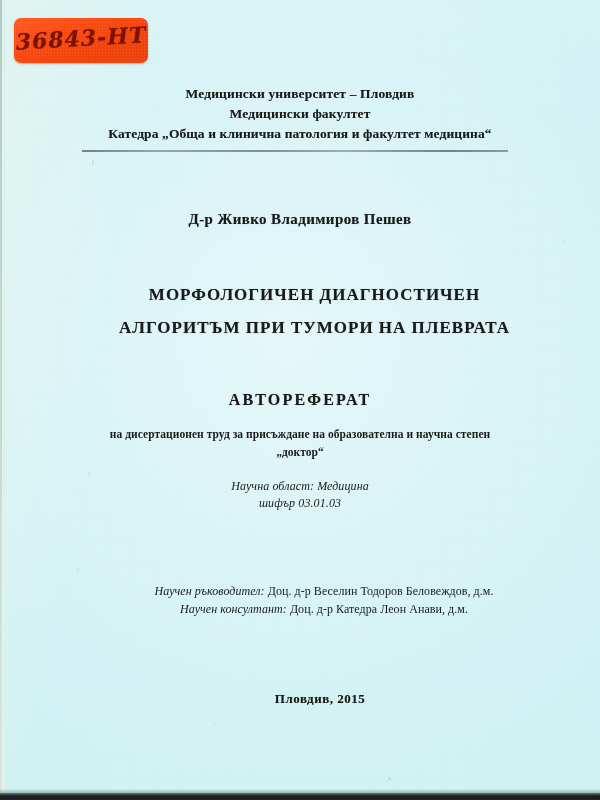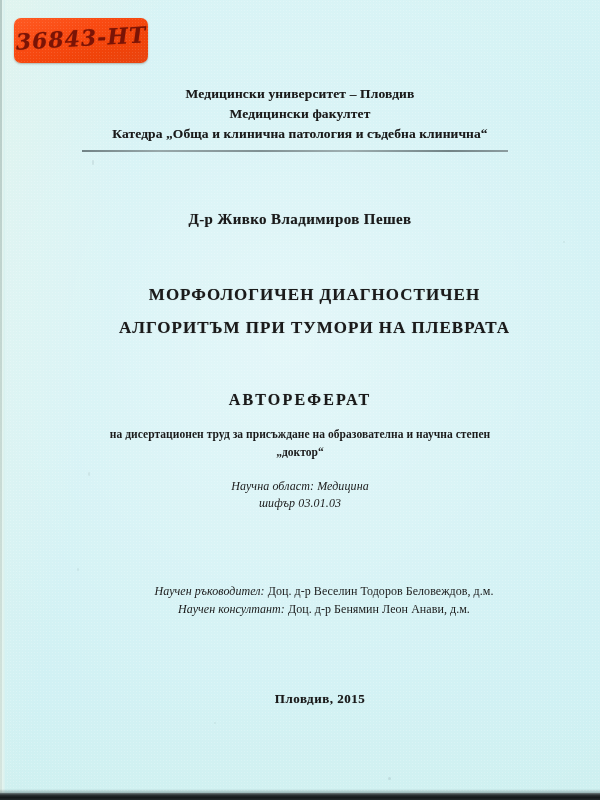--- a/index.html
+++ b/index.html
@@ -204,21 +204,21 @@
   <div class="edge-left-line"></div>
 
   <div class="sticker">
     <div class="sticker-noise"></div>
     <div class="sticker-number">36843-НТ</div>
   </div>
 
   <div class="block" style="top:84px;">
     <div class="inst-line">Медицински университет – Пловдив</div>
     <div class="inst-line sub">Медицински факултет</div>
-    <div class="inst-line dept">Катедра „Обща и клинична патология и съдебна клинична“</div>
+    <div class="inst-line dept">Катедра „Обща и клинична патология и факултет медицина“</div>
   </div>
 
   <div class="rule"></div>
 
   <div class="block" style="top:211px;">
     <div class="author">Д-р Живко Владимиров Пешев</div>
   </div>
 
   <div class="block" style="top:278px;">
     <div class="title-line">МОРФОЛОГИЧЕН ДИАГНОСТИЧЕН</div>
@@ -239,21 +239,21 @@
     <div class="field-line">шифър 03.01.03</div>
   </div>
 
   <div class="block" style="top:582px;padding-left:24px;">
     <div class="advisor-line">
       <span class="advisor-label">Научен ръководител:</span>
       <span>Доц. д-р Веселин Тодоров Беловеждов, д.м.</span>
     </div>
     <div class="advisor-line">
       <span class="advisor-label">Научен консултант:</span>
-      <span>Доц. д-р Бенямин Леон Анави, д.м.</span>
+      <span>Доц. д-р Катедра Леон Анави, д.м.</span>
     </div>
   </div>
 
   <div class="block" style="top:691px;">
     <div class="city-year">Пловдив, 2015</div>
   </div>
 
   <div class="speck" style="left:92px; top:160px; width:2px; height:5px; border-radius:1px; opacity:0.35;"></div>
   <div class="speck" style="left:563px; top:241px; width:2px; height:2px; opacity:0.3;"></div>
   <div class="speck" style="left:88px; top:472px; width:2px; height:4px; border-radius:1px; opacity:0.28;"></div>

